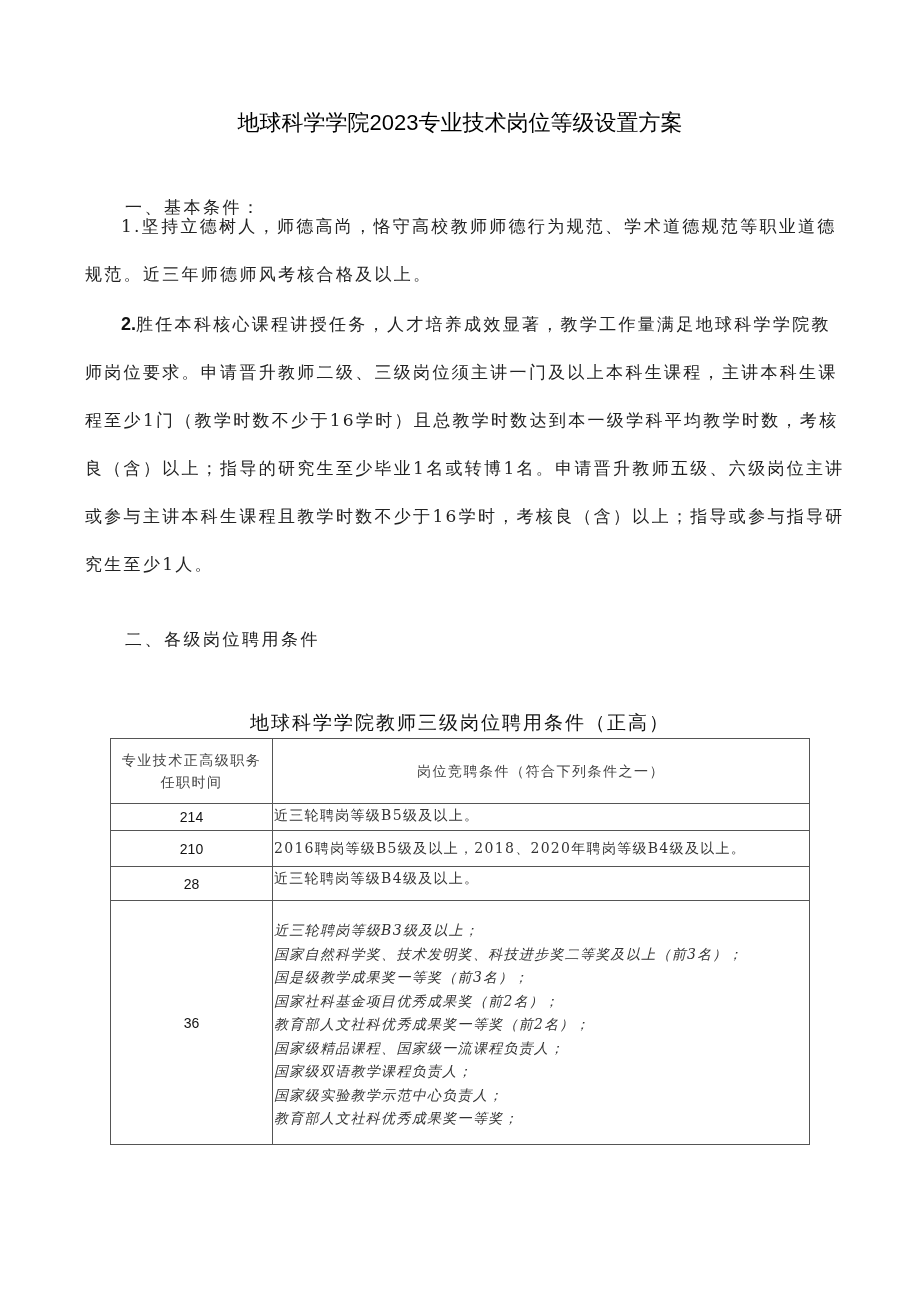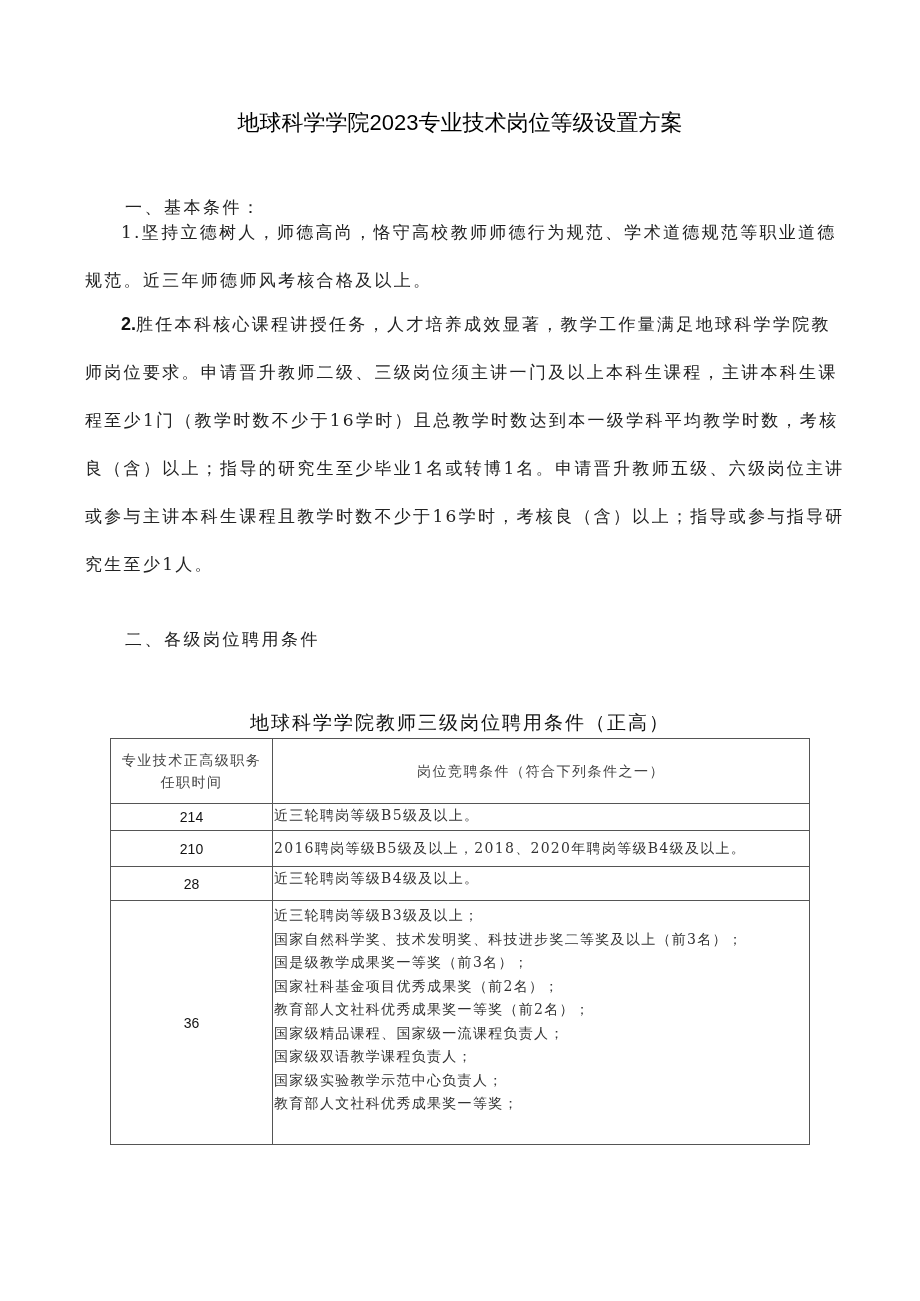--- a/index.html
+++ b/index.html
@@ -24,21 +24,21 @@
   tr.hdr td.col1 { font-family: "DejaVu Serif", serif !important; color: #444 !important; letter-spacing: 1.5px; }
   .lines div { line-height: 23.5px; letter-spacing: 1.3px; }
 </style>
 </head>
 <body>
 
 <div class="title">地球科学学院2023专业技术岗位等级设置方案</div>
 
 <div class="heading" style="top:168px;">一、基本条件：</div>
 
-<div class="para" style="top:208px;">
+<div class="para" style="top:202px;">
   <span class="lead"></span><span>1.</span><span>坚持立德树人，师德高尚，恪守高校教师师德行为规范、学术道德规范等职业道德规范。近三年师德师风考核合格及以上。</span>
 </div>
 
 <div class="para" style="top:300px;">
   <span class="lead"></span><b class="num">2.</b><span>胜任本科核心课程讲授任务，人才培养成效显著，教学工作量满足地球科学学院教师岗位要求。申请晋升教师二级、三级岗位须主讲一门及以上本科生课程，主讲本科生课程至少1门（教学时数不少于16学时）且总教学时数达到本一级学科平均教学时数，考核良（含）以上；指导的研究生至少毕业1名或转博1名。申请晋升教师五级、六级岗位主讲或参与主讲本科生课程且教学时数不少于16学时，考核良（含）以上；指导或参与指导研究生至少1人。</span>
 </div>
 
 <div class="heading" style="top:600px;">二、各级岗位聘用条件</div>
 
 <div class="table-title">地球科学学院教师三级岗位聘用条件（正高）</div>
@@ -65,21 +65,21 @@
         </td>
   </tr>
   <tr>
     <td class="col1" style="height:33px; text-align:center;">28</td>
     <td class="col2 lines">
           <div>近三轮聘岗等级B4级及以上。</div>
         </td>
   </tr>
   <tr>
     <td class="col1" style="height:243px;">36</td>
-    <td class="col2 lines" style="padding-top:3px;">
+    <td class="col2 lines" style="padding-top:18px;font-style:italic;">
       <div>近三轮聘岗等级B3级及以上；</div>
       <div>国家自然科学奖、技术发明奖、科技进步奖二等奖及以上（前3名）；</div>
       <div>国是级教学成果奖一等奖（前3名）；</div>
       <div>国家社科基金项目优秀成果奖（前2名）；</div>
       <div>教育部人文社科优秀成果奖一等奖（前2名）；</div>
       <div>国家级精品课程、国家级一流课程负责人；</div>
       <div>国家级双语教学课程负责人；</div>
       <div>国家级实验教学示范中心负责人；</div>
       <div>教育部人文社科优秀成果奖一等奖；</div>
     </td>

